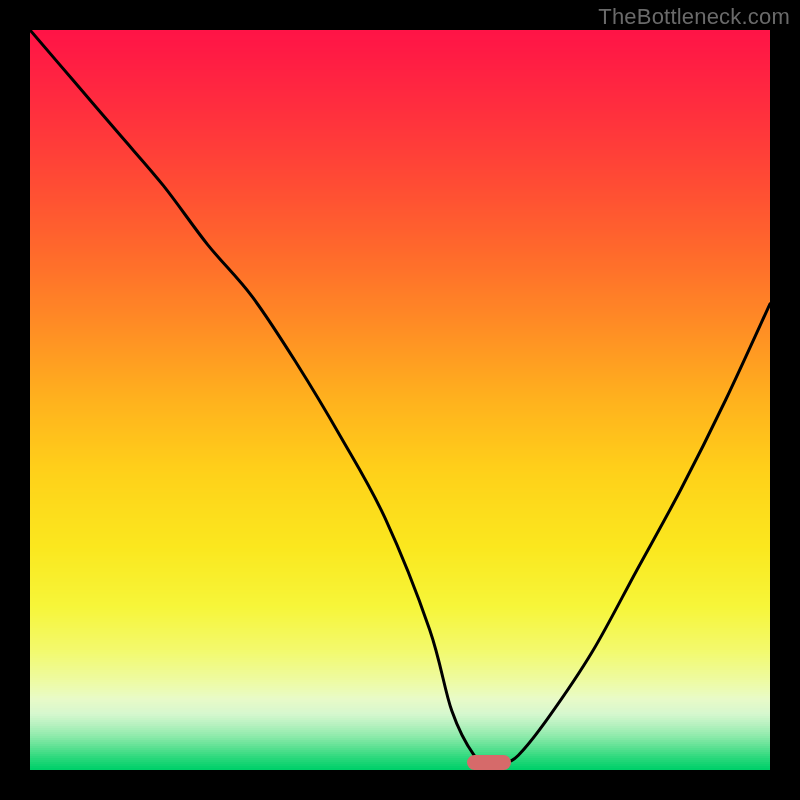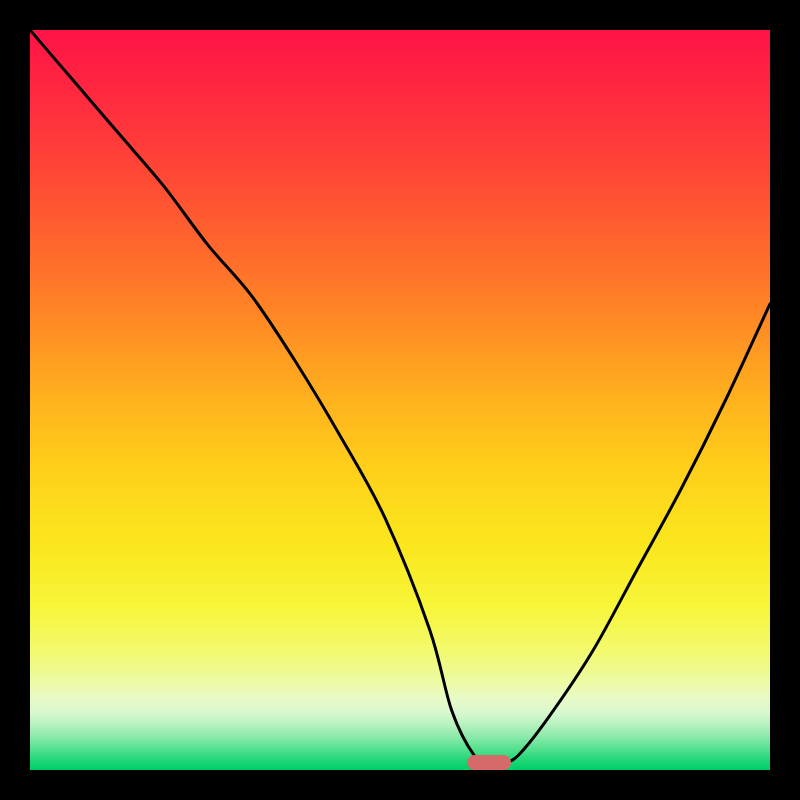--- a/index.html
+++ b/index.html
@@ -435,13 +435,14 @@
         <div class="grad-row" style="top:732px;height:2.6px;background:rgb(23,212,115)"></div>
         <div class="grad-row" style="top:734px;height:2.6px;background:rgb(15,211,112)"></div>
         <div class="grad-row" style="top:736px;height:2.6px;background:rgb(7,209,109)"></div>
         <div class="grad-row" style="top:738px;height:2.6px;background:rgb(0,208,106)"></div>
       </div>
     <svg class="curve-svg" viewBox="0 0 740 740" preserveAspectRatio="none">
       <path id="curve" fill="none" stroke="#000" stroke-width="3" stroke-linecap="round" stroke-linejoin="round" d="M 0.00 0.00 C 7.40 8.63, 29.60 34.53, 44.40 51.80 C 59.20 69.07, 74.00 86.33, 88.80 103.60 C 103.60 120.87, 118.40 136.90, 133.20 155.40 C 148.00 173.90, 162.80 196.10, 177.60 214.60 C 192.40 233.10, 207.20 246.67, 222.00 266.40 C 236.80 286.13, 251.60 309.57, 266.40 333.00 C 281.20 356.43, 296.00 381.10, 310.80 407.00 C 325.60 432.90, 340.40 456.33, 355.20 488.40 C 370.00 520.47, 388.50 567.33, 399.60 599.40 C 410.70 631.47, 414.40 659.83, 421.80 680.80 C 429.20 701.77, 437.83 716.57, 444.00 725.20 C 450.17 733.83, 453.87 731.37, 458.80 732.60 C 463.73 733.83, 468.67 733.83, 473.60 732.60 C 478.53 731.37, 481.00 732.60, 488.40 725.20 C 495.80 717.80, 505.67 705.47, 518.00 688.20 C 530.33 670.93, 547.60 646.27, 562.40 621.60 C 577.20 596.93, 592.00 567.33, 606.80 540.20 C 621.60 513.07, 636.40 487.17, 651.20 458.80 C 666.00 430.43, 680.80 400.83, 695.60 370.00 C 710.40 339.17, 732.60 289.83, 740.00 273.80"></path>
     </svg>
     <div class="marker" id="marker" style="left: 436.6px; top: 725.2px; width: 44.4px; height: 14.8px; background: rgb(214, 106, 106);"></div>
   </div>
+  <div class="watermark">TheBottleneck.com</div>
 </div>
 
 </body></html>

